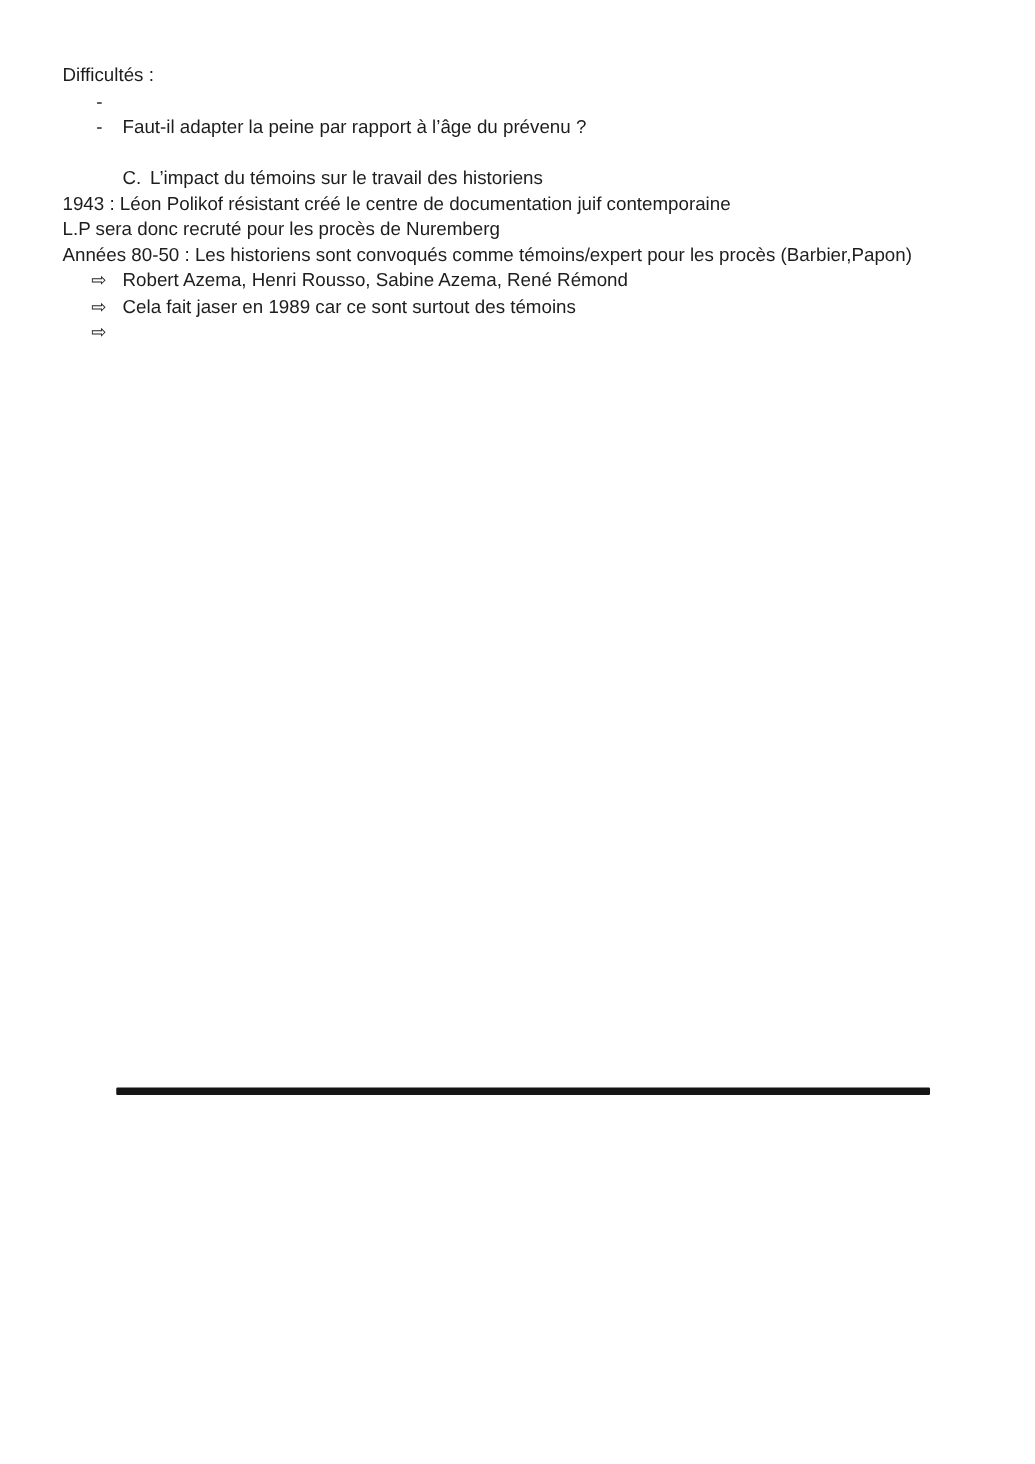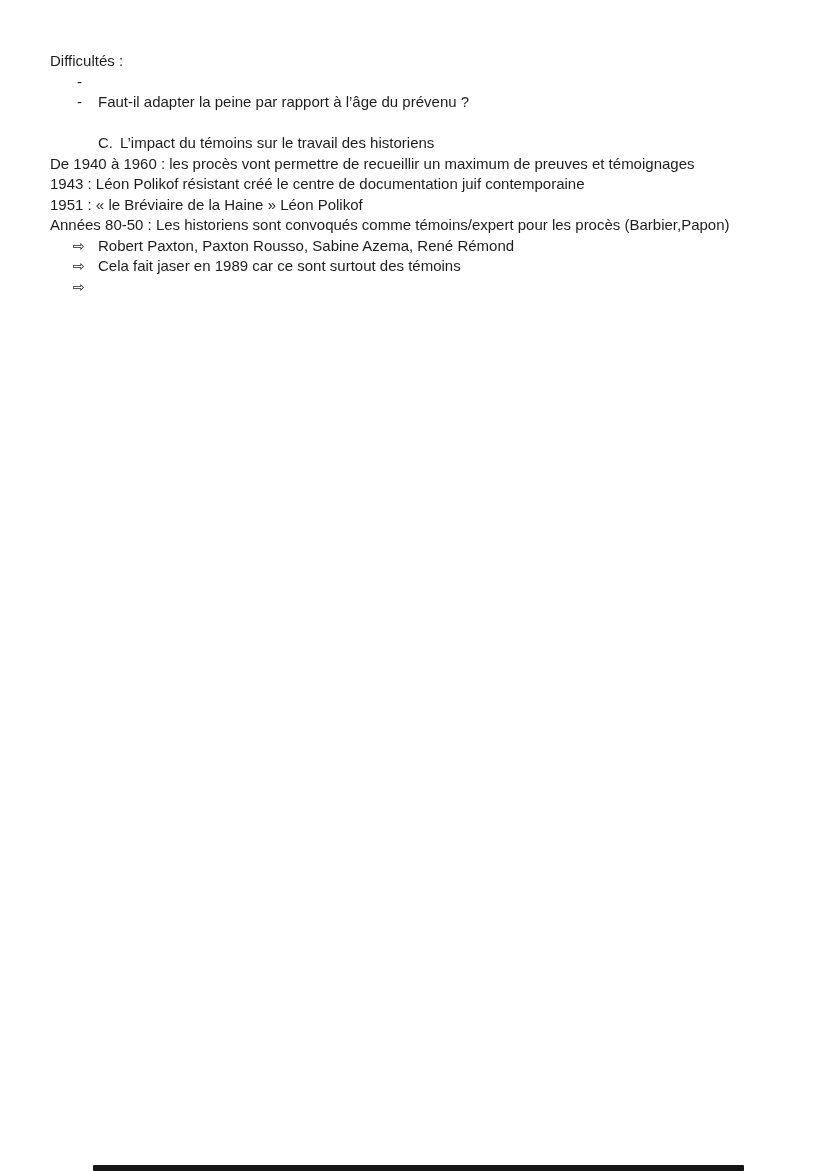--- a/index.html
+++ b/index.html
@@ -3,21 +3,21 @@
 <meta charset="utf-8">
 <style>
   html, body {
     margin: 0;
     padding: 0;
     background: #ffffff;
   }
   .page {
     position: relative;
     width: 828px;
-    height: 1171px;
+    height: 876px;
     background: #ffffff;
     overflow: hidden;
     font-family: "Liberation Sans", "DejaVu Sans", sans-serif;
     font-size: 15px;
     line-height: 20.5px;
     color: #1d1d1d;
   }
   .content {
     position: absolute;
     top: 51px;
@@ -81,28 +81,27 @@
       <span class="item-text">Faut-il adapter la peine par rapport à l’âge du prévenu ?</span>
     </div>
 
     <div class="spacer"></div>
 
     <div class="line section-heading">
       <span class="section-label">C.</span>
       <span class="section-title">L’impact du témoins sur le travail des historiens</span>
     </div>
 
-    <div class="line">De 1940 à 1960 : les procès vont permettre de recueillir un maximum de preuves et témoignages</div>
     <div class="line">1943 : Léon Polikof résistant créé le centre de documentation juif contemporaine</div>
-    <div class="line">1951 : « le Bréviaire de la Haine » Léon Polikof</div>
+    <div class="line">L.P sera donc recruté pour les procès de Nuremberg</div>
     <div class="line">Années 80-50 : Les historiens sont convoqués comme témoins/expert pour les procès (Barbier,Papon)</div>
 
     <div class="line arrow-item">
       <span class="arrow-marker">⇨</span>
-      <span class="item-text">Robert Paxton, Paxton Rousso, Sabine Azema, René Rémond</span>
+      <span class="item-text">Robert Azema, Henri Rousso, Sabine Azema, René Rémond</span>
     </div>
 
     <div class="line arrow-item">
       <span class="arrow-marker">⇨</span>
       <span class="item-text">Cela fait jaser en 1989 car ce sont surtout des témoins</span>
     </div>
 
     <div class="line arrow-item">
       <span class="arrow-marker">⇨</span>
     </div>

